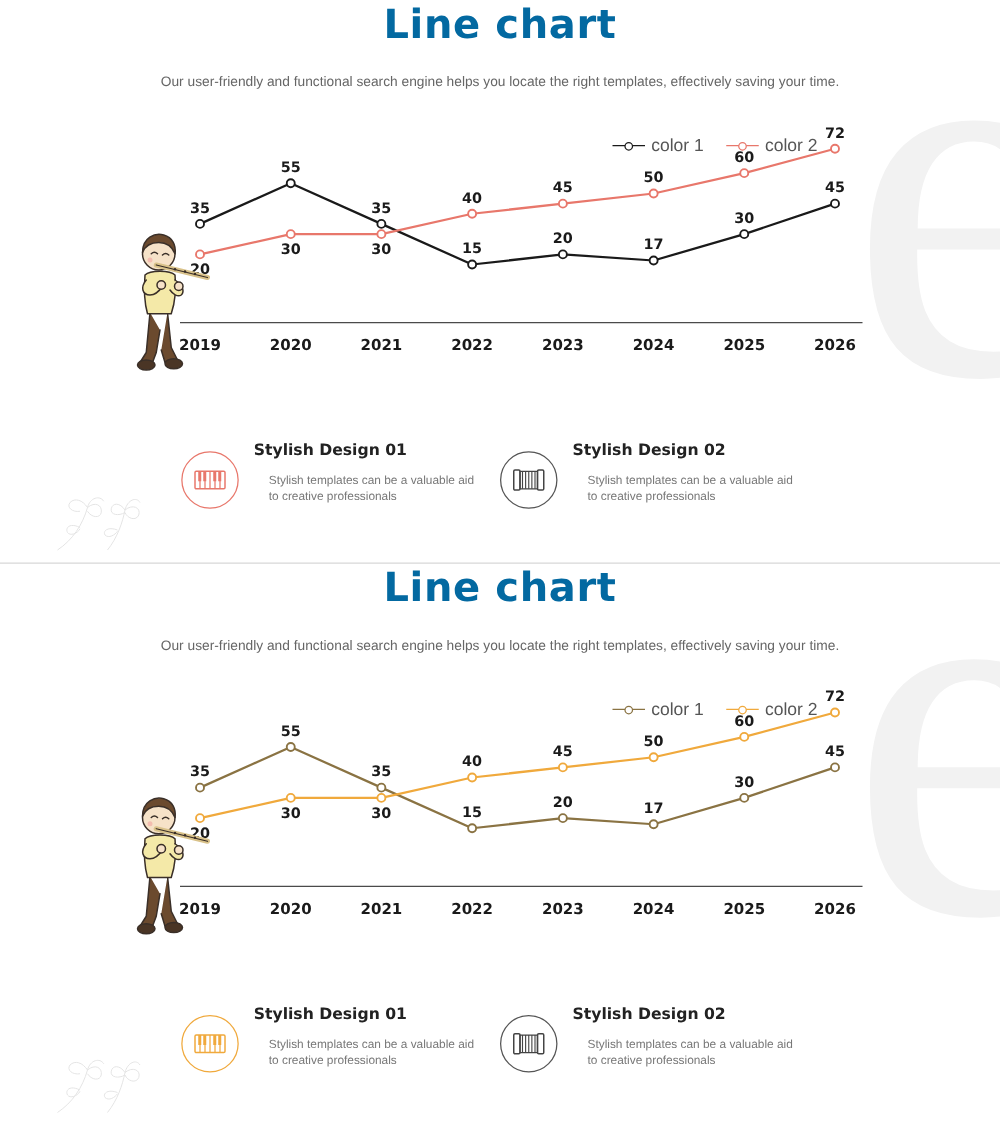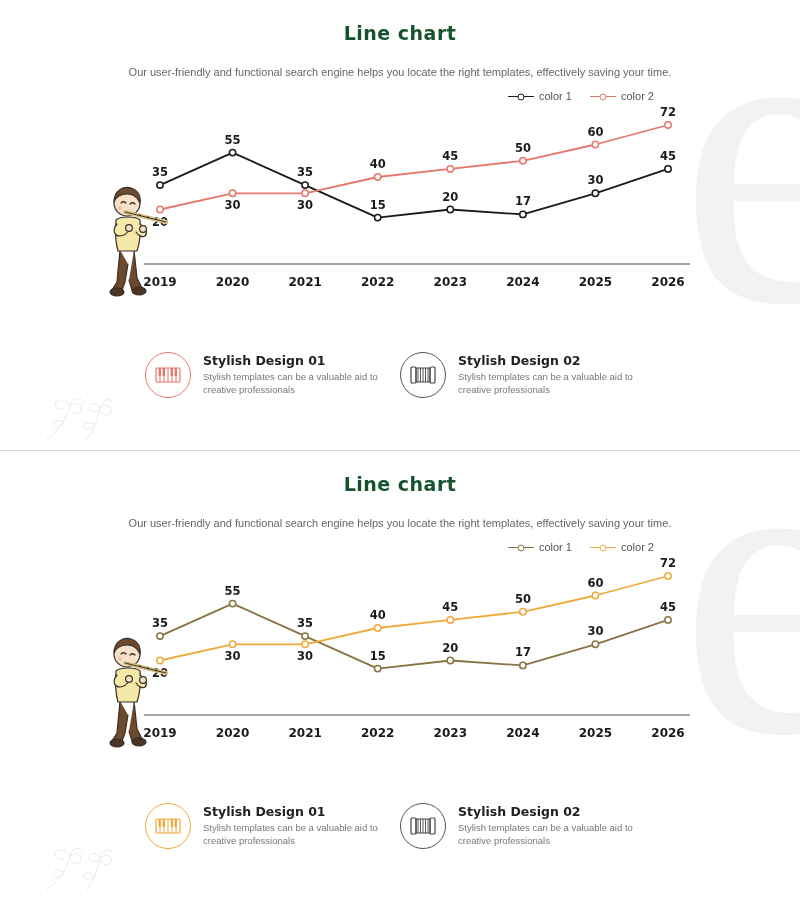--- a/index.html
+++ b/index.html
@@ -26,31 +26,31 @@
 
   
   .flower{
     position:absolute;left:36px;bottom:8px;width:90px;height:50px;
     opacity:.55;z-index:1;
   }
 
   .content{position:relative;z-index:2;}
 
   .title{
-    text-align:center;font-size:19px;font-weight:bold;
+    text-align:center;font-size:32px;font-weight:bold;
     font-family:"DejaVu Sans", sans-serif;
-    letter-spacing:.5px;margin:0;padding-top:22px;color:#14532d;
+    letter-spacing:.5px;margin:0;color:#0369a1;
   }
   .subtitle{
     text-align:center;font-size:11px;color:#666;margin:22px 0 0 0;
   }
 
   .legend{
-    position:absolute;right:146px;top:90px;display:flex;gap:18px;
-    align-items:flex-end;font-size:11px;color:#555;
+    position:absolute;right:146px;top:108px;display:flex;gap:18px;
+    align-items:flex-end;font-size:14px;color:#555;
   }
   .legend-item{display:flex;align-items:center;gap:5px;}
   .legend-line{width:26px;height:0;border-top-width:1.6px;border-top-style:solid;position:relative;}
   .legend-dot{
     position:absolute;left:50%;top:50%;transform:translate(-50%,-50%);
     width:5px;height:5px;border-radius:50%;background:#fff;border-width:1.5px;border-style:solid;
   }
 
   .chart-wrap{position:relative;width:800px;height:250px;margin-top:4px;}
   svg.chart{position:absolute;left:0;top:0;}
@@ -67,21 +67,21 @@
     position:absolute;left:0;top:352px;width:800px;display:flex;
     justify-content:center;z-index:2;
   }
   .card{display:flex;align-items:center;gap:12px;width:255px;}
   .card-icon{
     width:44px;height:44px;border-radius:50%;border:1.5px solid #ccc;
     display:flex;align-items:center;justify-content:center;flex:0 0 44px;
     background:#fff;
   }
   .card-text h4{margin:0 0 3px 0;font-size:12.5px;font-weight:bold;color:#222;font-family:"DejaVu Sans",sans-serif;}
-  .card-text p{margin:0;font-size:9.5px;line-height:1.35;color:#777;max-width:175px;}
+  .card-text p{margin:12px;font-size:9.5px;line-height:1.35;color:#777;max-width:175px;}
 </style>
 </head>
 <body>
 
 <div class="slide" id="slide-0">
   <div class="watermark">e</div>
 
   <svg class="flower" viewBox="0 0 90 50">
     <g stroke="#cfcfcf" fill="none" stroke-width="0.8">
       <path d="M10,48 C22,40 30,28 34,14"></path>

